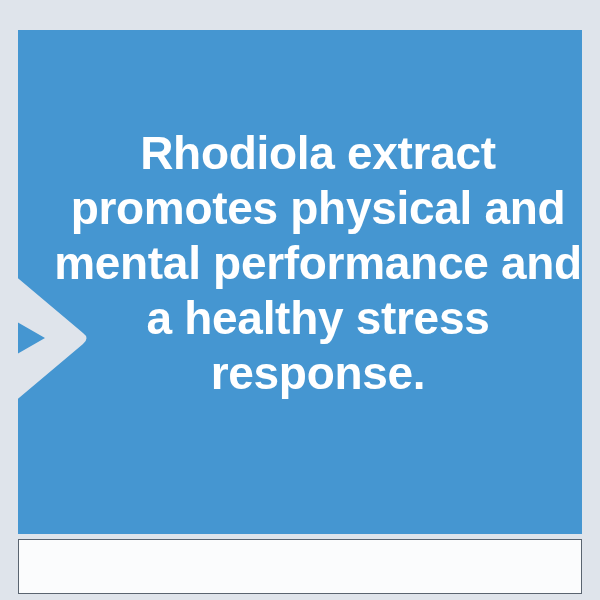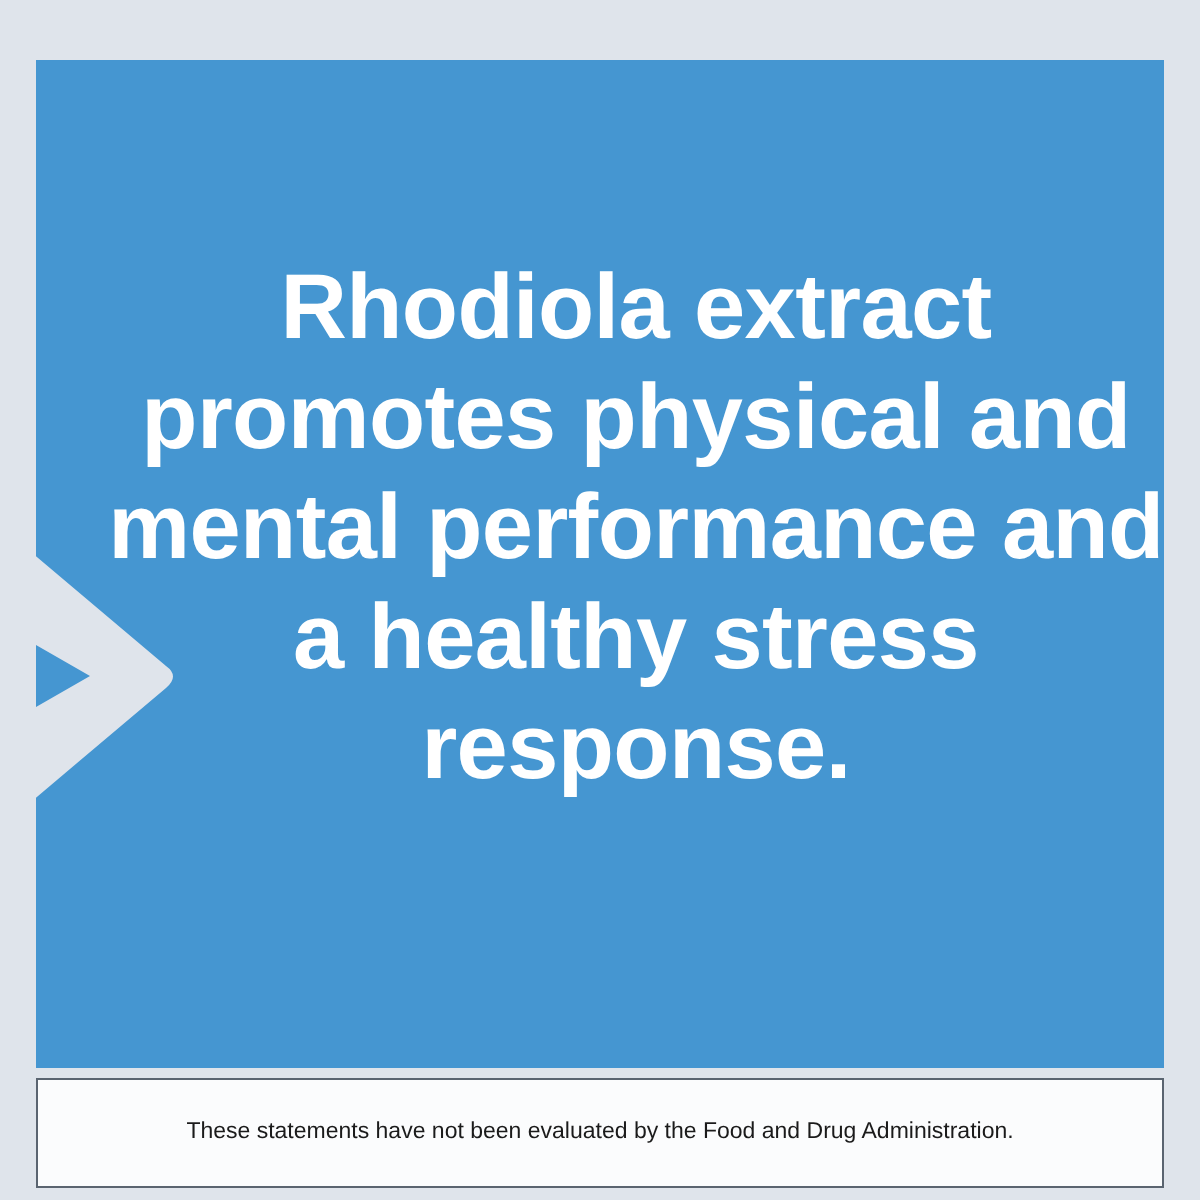--- a/index.html
+++ b/index.html
@@ -96,16 +96,15 @@
       <svg viewBox="0 0 90 190" xmlns="http://www.w3.org/2000/svg" aria-hidden="true">
         <path d="M -30 20 L 0 20 L 83 90 Q 90 95 83 101 L 0 171 L -30 171 L -30 138 L 45 95 L -30 52 Z" fill="#dfe4eb"></path>
       </svg>
     </div>
 
     <h1 class="headline">Rhodiola extract promotes physical and mental performance and a healthy stress response.</h1>
 
   </div>
 
   <div class="disclaimer-box">
-    <div class="disclaimer-line">These statements have not been evaluated by the Food and Drug Administration.</div>
   </div>
 
 </div>
 
 </body></html>

